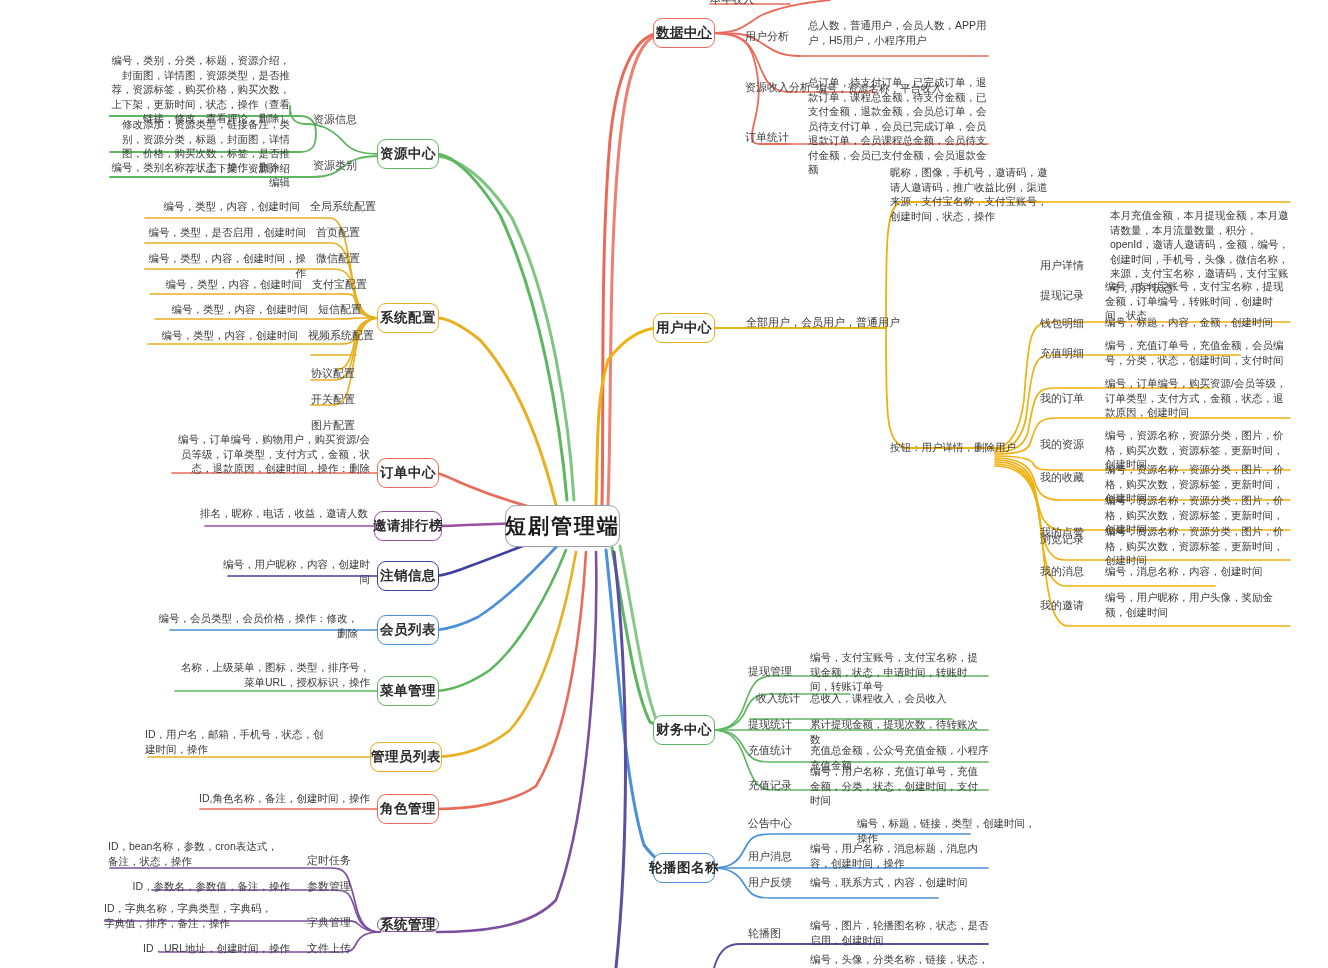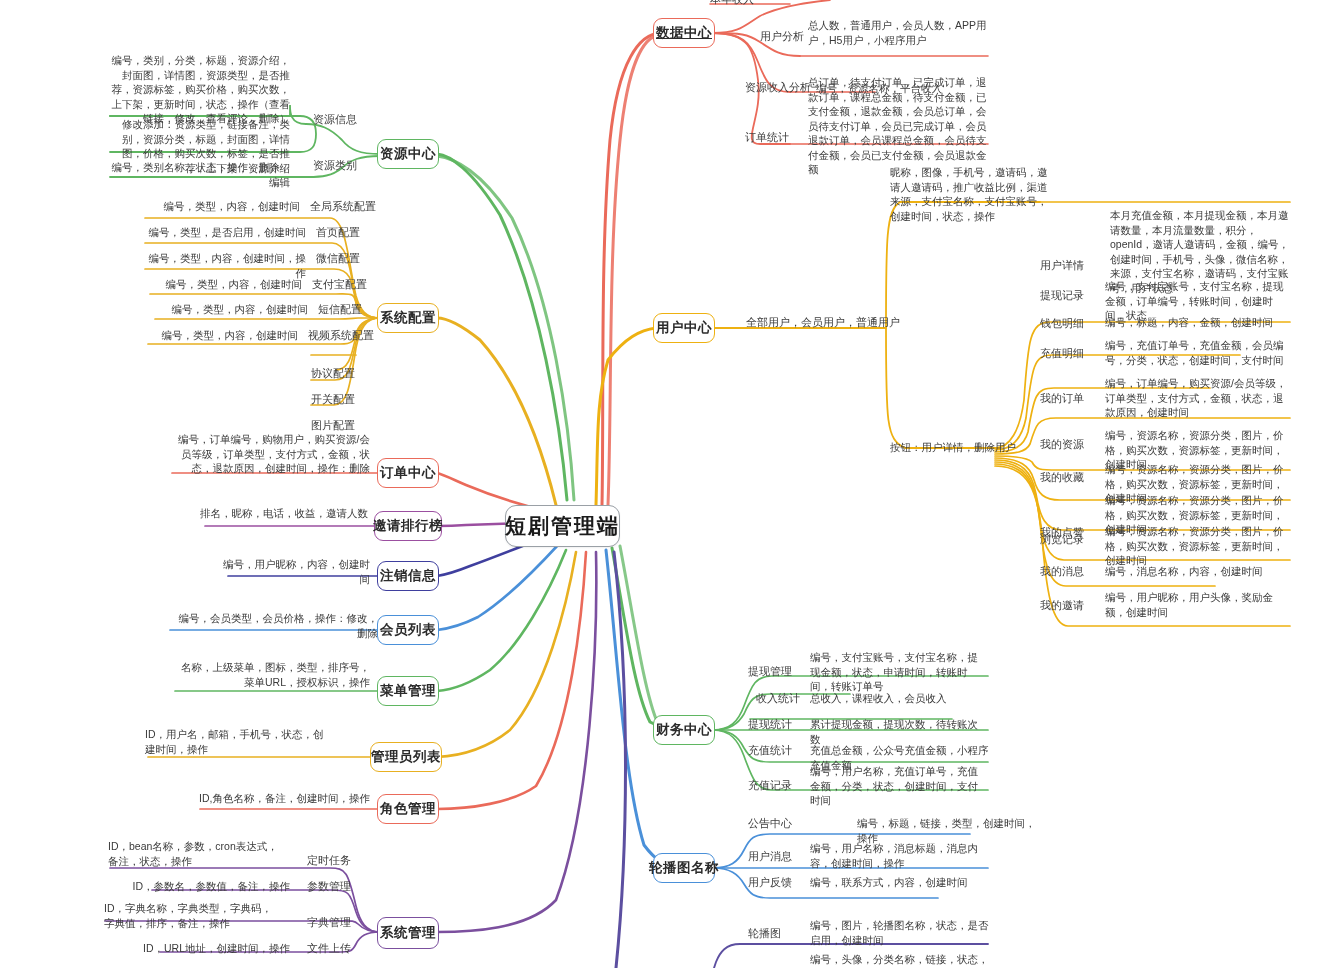--- a/index.html
+++ b/index.html
@@ -146,21 +146,21 @@
 
       <path d="M740,944 L988,944" stroke="#5c4fa0" stroke-width="1.9"></path>
       <path d="M740,944 C726,944 720,952 716,962 L714,968" stroke="#5c4fa0" stroke-width="1.9"></path>
     </g>
   </svg>
 
   <div class="node root" style="left:505px;top:505px;width:115px;height:42px;">短剧管理端</div>
 
   <div class="node" style="left:653px;top:18px;width:62px;height:30px;border-color:#ea6a5a;text-decoration:underline;">数据中心</div>
   <div class="sublabel" style="left:710px;top:-8px;">本年收入</div>
-  <div class="sublabel" style="left:745px;top:29px;margin-left:15px;">用户分析</div>
+  <div class="sublabel" style="left:745px;top:29px;">用户分析</div>
   <div class="leaf" style="left:808px;top:18px;width:180px;">总人数，普通用户，会员人数，APP用户，H5用户，小程序用户</div>
   <div class="sublabel" style="left:745px;top:80px;">资源收入分析</div>
   <div class="leaf" style="left:816px;top:81px;width:170px;">编号，资源名称，平台收入</div>
   <div class="sublabel" style="left:745px;top:130px;">订单统计</div>
   <div class="leaf" style="left:808px;top:75px;width:180px;">总订单，待支付订单，已完成订单，退款订单，课程总金额，待支付金额，已支付金额，退款金额，会员总订单，会员待支付订单，会员已完成订单，会员退款订单，会员课程总金额，会员待支付金额，会员已支付金额，会员退款金额</div>
 
   <div class="node" style="left:653px;top:313px;width:62px;height:30px;border-color:#eeb111;">用户中心</div>
   <div class="sublabel" style="left:746px;top:315px;">全部用户，会员用户，普通用户</div>
   <div class="leaf" style="left:890px;top:165px;width:165px;">昵称，图像，手机号，邀请码，邀请人邀请码，推广收益比例，渠道来源，支付宝名称，支付宝账号，创建时间，状态，操作</div>
   <div class="leaf" style="left:890px;top:440px;width:130px;">按钮：用户详情，删除用户</div>
@@ -232,32 +232,32 @@
   <div class="node" style="left:377px;top:458px;width:62px;height:30px;border-color:#ea6a5a;">订单中心</div>
   <div class="leaf r" style="left:170px;top:432px;width:200px;">编号，订单编号，购物用户，购买资源/会员等级，订单类型，支付方式，金额，状态，退款原因，创建时间，操作：删除</div>
 
   <div class="node" style="left:374px;top:511px;width:68px;height:30px;border-color:#9b4fa0;">邀请排行榜</div>
   <div class="leaf r" style="left:200px;top:506px;width:168px;">排名，昵称，电话，收益，邀请人数</div>
 
   <div class="node" style="left:377px;top:561px;width:62px;height:30px;border-color:#3f3f9e;">注销信息</div>
   <div class="leaf r" style="left:220px;top:557px;width:150px;">编号，用户昵称，内容，创建时间</div>
 
   <div class="node" style="left:377px;top:615px;width:62px;height:30px;border-color:#4a90d9;">会员列表</div>
-  <div class="leaf r" style="left:174px;top:611px;width:204px;">编号，会员类型，会员价格，操作：修改，删除</div>
+  <div class="leaf r" style="left:154px;top:611px;width:204px;">编号，会员类型，会员价格，操作：修改，删除</div>
 
   <div class="node" style="left:377px;top:676px;width:62px;height:30px;border-color:#5fb661;">菜单管理</div>
   <div class="leaf r" style="left:172px;top:660px;width:198px;">名称，上级菜单，图标，类型，排序号，菜单URL，授权标识，操作</div>
 
   <div class="node" style="left:370px;top:742px;width:72px;height:30px;border-color:#e8b021;">管理员列表</div>
   <div class="leaf" style="left:145px;top:727px;width:180px;">ID，用户名，邮箱，手机号，状态，创建时间，操作</div>
 
   <div class="node" style="left:377px;top:794px;width:62px;height:30px;border-color:#ea6a5a;">角色管理</div>
   <div class="leaf r" style="left:196px;top:791px;width:174px;">ID,角色名称，备注，创建时间，操作</div>
 
-  <div class="node" style="left:377px;top:917px;width:62px;height:32px;border-color:#7b4f9e;">系统管理</div>
+  <div class="node" style="left:377px;top:917px;width:62px;height:15px;border-color:#7b4f9e;">系统管理</div>
   <div class="sublabel" style="left:307px;top:853px;">定时任务</div>
   <div class="leaf" style="left:108px;top:839px;width:172px;">ID，bean名称，参数，cron表达式，备注，状态，操作</div>
 
   <div class="sublabel" style="left:307px;top:879px;">参数管理</div>
   <div class="leaf r" style="left:120px;top:879px;width:170px;">ID，参数名，参数值，备注，操作</div>
 
   <div class="sublabel" style="left:307px;top:915px;">字典管理</div>
   <div class="leaf" style="left:104px;top:901px;width:176px;">ID，字典名称，字典类型，字典码，字典值，排序，备注，操作</div>
 
   <div class="sublabel" style="left:307px;top:941px;">文件上传</div>

